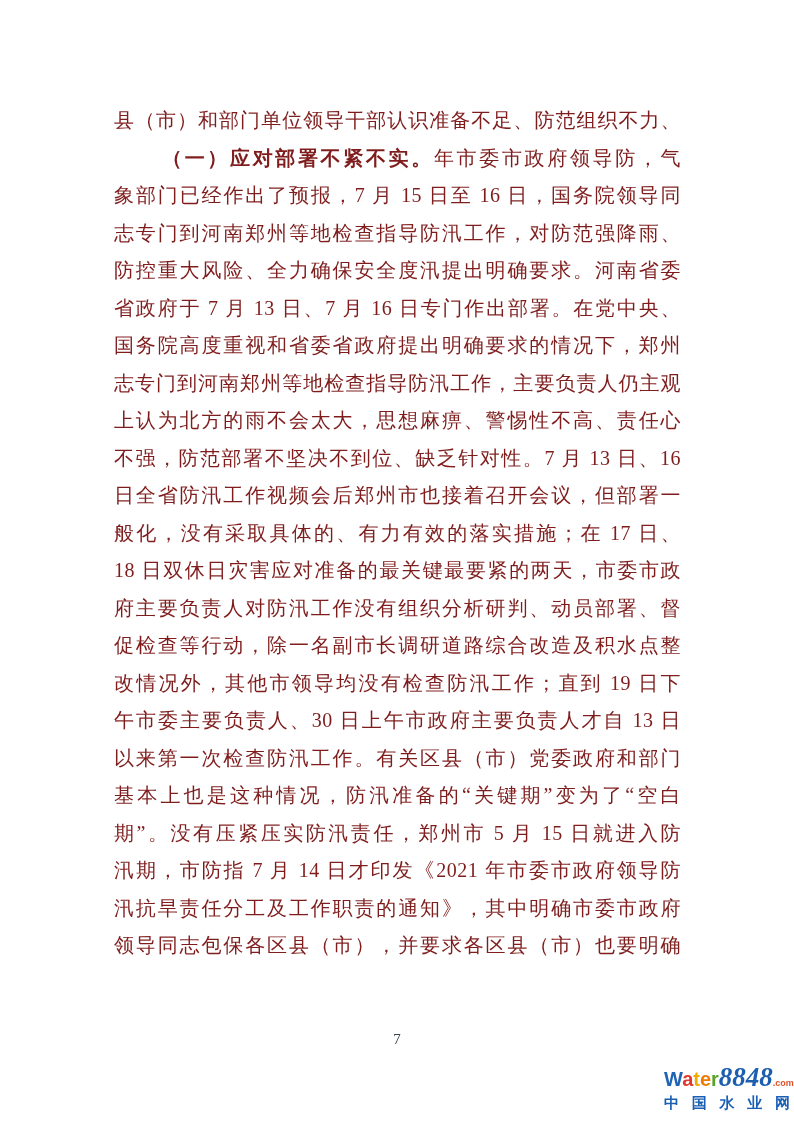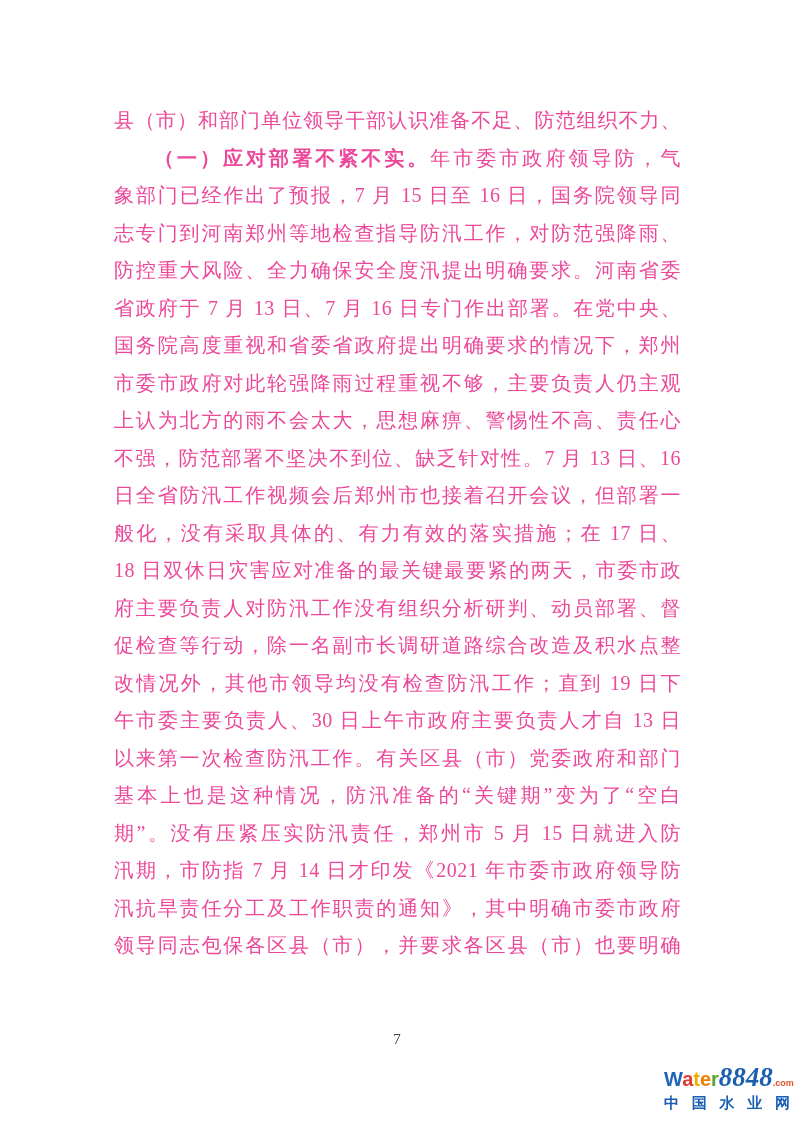--- a/index.html
+++ b/index.html
@@ -9,37 +9,38 @@
     height: 1123px;
     background: #ffffff;
     overflow: hidden;
     font-family: "Liberation Serif", "DejaVu Serif", serif;
   }
   .text-block {
     position: absolute;
     left: 114px;
     top: 102px;
     width: 567px;
-    color: #ec4899;
+    color: #7f1d1d;
   }
   .line {
     font-size: 20px;
     height: 37.5px;
     line-height: 37.5px;
     letter-spacing: 0.5px;
   }
   .line.just {
     text-align: justify;
     text-align-last: justify;
   }
   .line.indent {
     text-indent: 40px;
   }
   .line .bold {
     font-weight: 700;
+    margin-left: 8px;
   }
   .page-number {
     position: absolute;
     top: 1031px;
     left: 0;
     width: 794px;
     text-align: center;
     font-size: 15px;
     color: #39404d;
   }
@@ -84,21 +85,21 @@
 <div class="page">
 
   <div class="text-block" id="body-text">
       <div class="line just"><span>县（市）和部门单位领导干部认识准备不足、防范组织不力、</span></div>
       <div class="line just indent"><span class="bold">（一）应对部署不紧不实。</span><span>年市委市政府领导防，气</span></div>
       <div class="line just"><span>象部门已经作出了预报，7 月 15 日至 16 日，国务院领导同</span></div>
       <div class="line just"><span>志专门到河南郑州等地检查指导防汛工作，对防范强降雨、</span></div>
       <div class="line just"><span>防控重大风险、全力确保安全度汛提出明确要求。河南省委</span></div>
       <div class="line just"><span>省政府于 7 月 13 日、7 月 16 日专门作出部署。在党中央、</span></div>
       <div class="line just"><span>国务院高度重视和省委省政府提出明确要求的情况下，郑州</span></div>
-      <div class="line just"><span>市委市政府对此轮强降雨过程重视不够，主要负责人仍主观</span></div>
+      <div class="line just"><span>志专门到河南郑州等地检查指导防汛工作，主要负责人仍主观</span></div>
       <div class="line just"><span>上认为北方的雨不会太大，思想麻痹、警惕性不高、责任心</span></div>
       <div class="line just"><span>不强，防范部署不坚决不到位、缺乏针对性。7 月 13 日、16</span></div>
       <div class="line just"><span>日全省防汛工作视频会后郑州市也接着召开会议，但部署一</span></div>
       <div class="line just"><span>般化，没有采取具体的、有力有效的落实措施；在 17 日、</span></div>
       <div class="line just"><span>18 日双休日灾害应对准备的最关键最要紧的两天，市委市政</span></div>
       <div class="line just"><span>府主要负责人对防汛工作没有组织分析研判、动员部署、督</span></div>
       <div class="line just"><span>促检查等行动，除一名副市长调研道路综合改造及积水点整</span></div>
       <div class="line just"><span>改情况外，其他市领导均没有检查防汛工作；直到 19 日下</span></div>
       <div class="line just"><span>午市委主要负责人、30 日上午市政府主要负责人才自 13 日</span></div>
       <div class="line just"><span>以来第一次检查防汛工作。有关区县（市）党委政府和部门</span></div>

